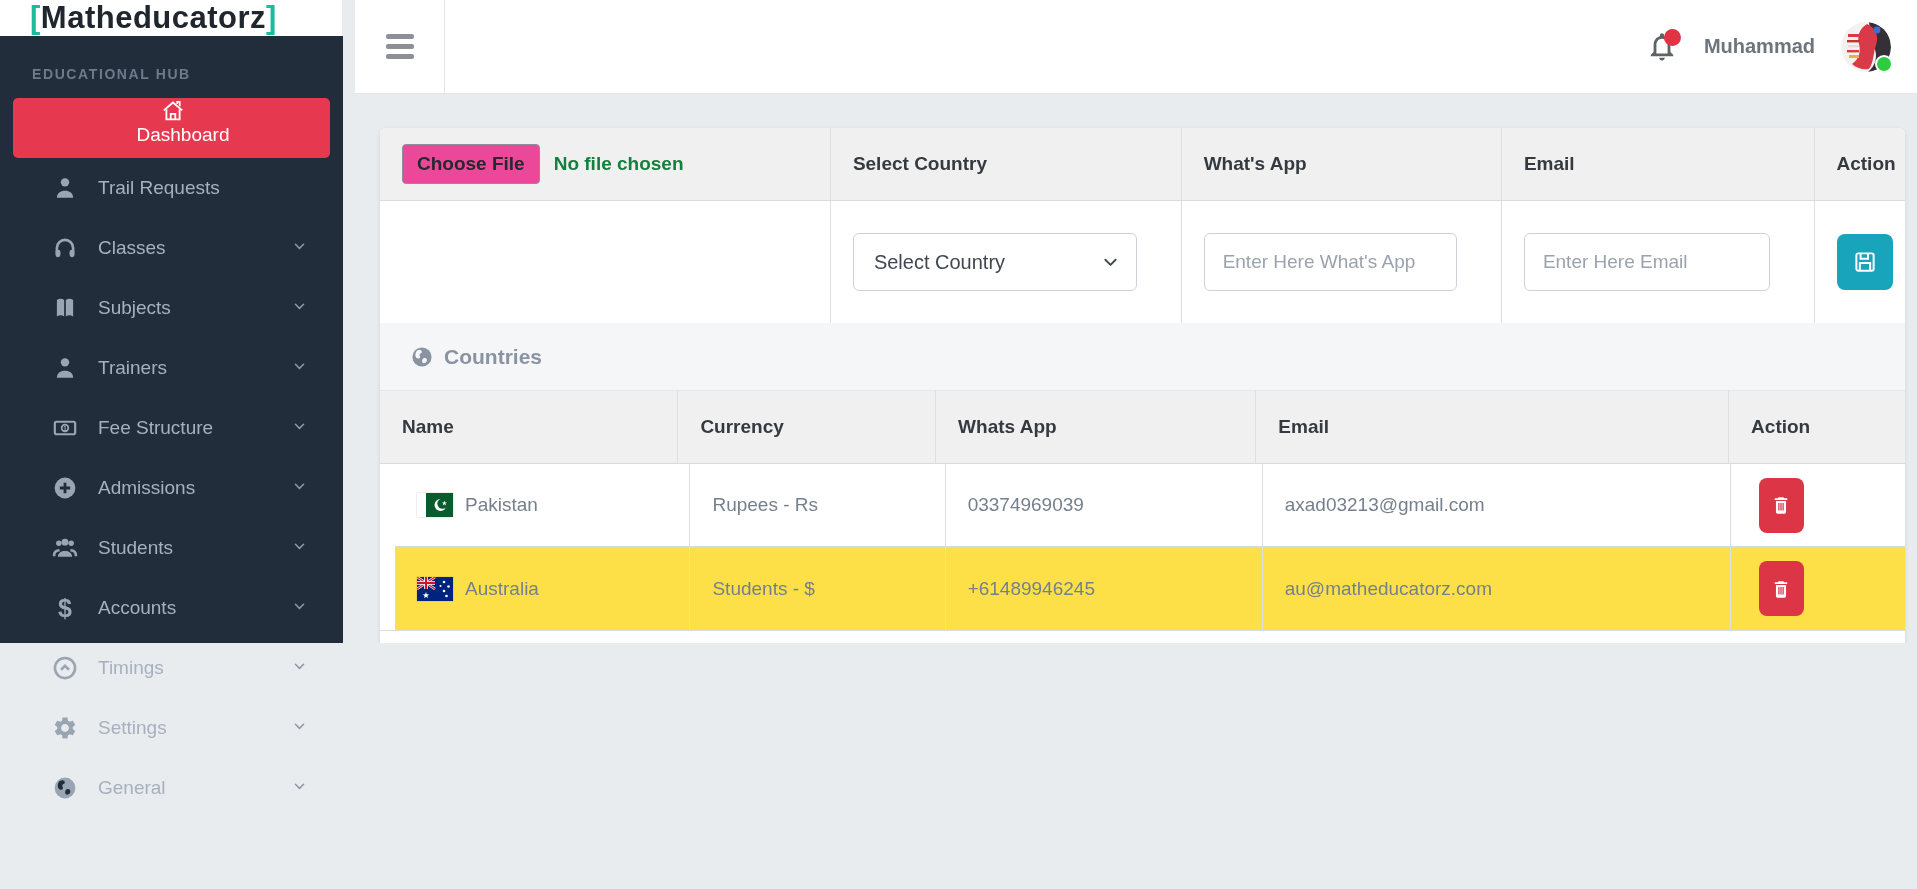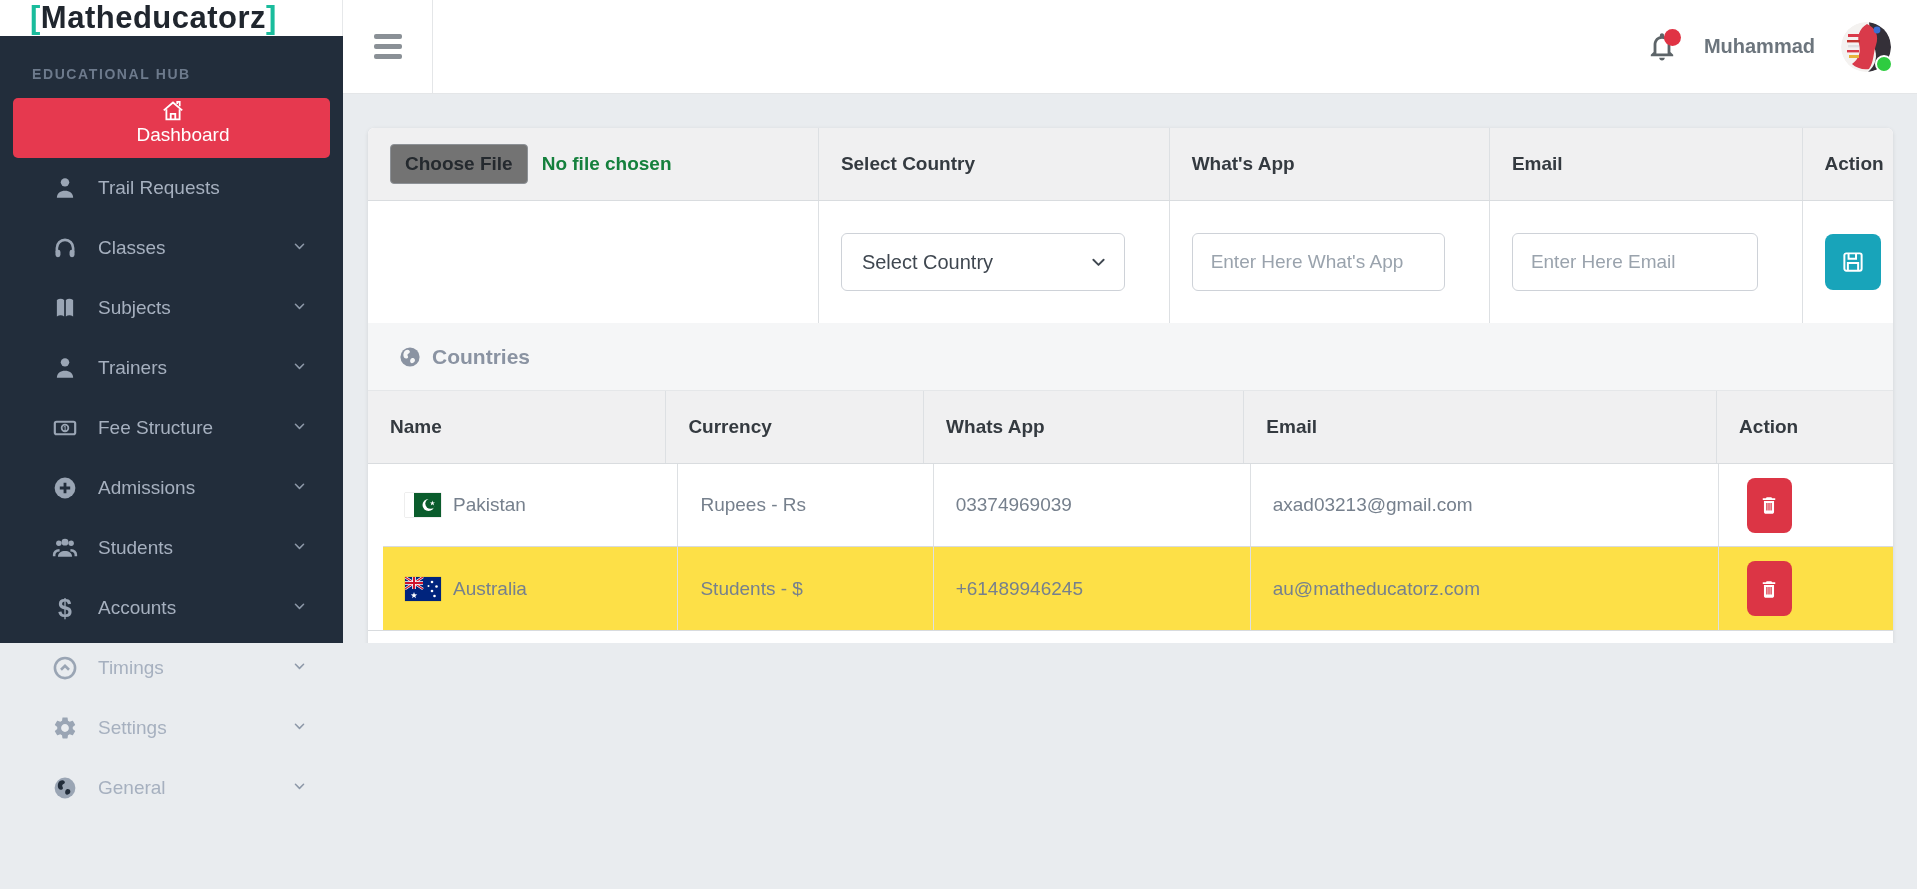--- a/index.html
+++ b/index.html
@@ -1,18 +1,18 @@
 <!DOCTYPE html>
 <html><head>
 <meta charset="utf-8">
 <style>
   * { margin:0; padding:0; box-sizing:border-box; }
   html,body { width:1917px; height:889px; overflow:hidden; }
   body { font-family:"Liberation Sans", sans-serif; background:#e9ecef; }
-  .app { display:flex; width:1917px; height:643px; }
+  .app { display:flex; width:1917px; height:643px;gap:12px; }
 
   
   .sidebar { width:343px; flex:0 0 343px; background:#222d3b; display:flex; flex-direction:column; }
   .logo-box { height:94px; background:#ffffff; display:flex; align-items:center; padding-left:30px; border-right:1px solid #e6e8ea; }
   .logo { font-size:31px; font-weight:bold; color:#20262e; letter-spacing:.5px; }
   .logo .bracket { color:#1abc9c; font-weight:bold; }
   .hub-label { color:#6d7a8c; font-size:14px; font-weight:bold; letter-spacing:1.6px; padding:30px 0 16px 32px; }
   .nav { flex:1; }
   .nav-item { height:60px; display:flex; align-items:center; padding-left:52px; color:#a6b0bf; font-size:19px; cursor:pointer; position:relative; }
   .nav-item .nav-ico { width:26px; height:26px; margin-right:20px; flex:0 0 26px; display:flex; align-items:center; justify-content:center; color:#9aa5b4; }
@@ -54,21 +54,21 @@
   .thead .cell { font-size:19px; font-weight:bold; color:#343a40; }
   .f-head { height:73px; }
   .f-body { height:122px; background:#ffffff; }
   .c-head { height:73px; }
   .c-row { height:82px; font-size:19px; color:#76808d;margin-left:15px; }
   .c-row.striped { background:#fde047; height:84px; }
   .c-row + .c-row { border-top:1px solid #d8dbde; }
   .card-bottom { height:22px; background:#ffffff; border-top:1px solid #d8dbde; }
 
   
-  .file-btn { font-size:19px; color:#24292e; background:#737373; border:1px solid #8d9196; border-radius:4px; padding:8px 14px; cursor:pointer; }
+  .file-btn { font-size:19px; color:#24292e; background:#ec4899; border:1px solid #8d9196; border-radius:4px; padding:8px 14px; cursor:pointer; }
   .file-status { font-size:19px; color:#15803d; margin-left:14px; }
 
   
   .fake-select { height:58px; width:calc(100% - 44px); background:#fff; border:1px solid #ced2d8; border-radius:6px; display:flex; align-items:center; justify-content:space-between; padding:0 16px 0 20px; font-size:20px; color:#3f4750; cursor:pointer; }
   .fake-select svg { width:19px; height:19px; color:#3f4750; }
   .txt-input { height:58px; width:calc(100% - 44px); border:1px solid #ced2d8; border-radius:6px; padding:0 18px; font-size:19px; color:#444; font-family:"Liberation Sans", sans-serif; background:#fff; }
   .txt-input::placeholder { color:#9aa3ad; }
   .save-btn { width:56px; height:56px; border:none; border-radius:8px; background:#18a4ba; cursor:pointer; display:flex; align-items:center; justify-content:center; }
   .save-btn svg { width:28px; height:28px; }
   .del-btn { width:45px; height:55px; border:none; border-radius:8px; background:#dc3545; cursor:pointer; display:flex; align-items:center; justify-content:center; margin-left:6px; }

